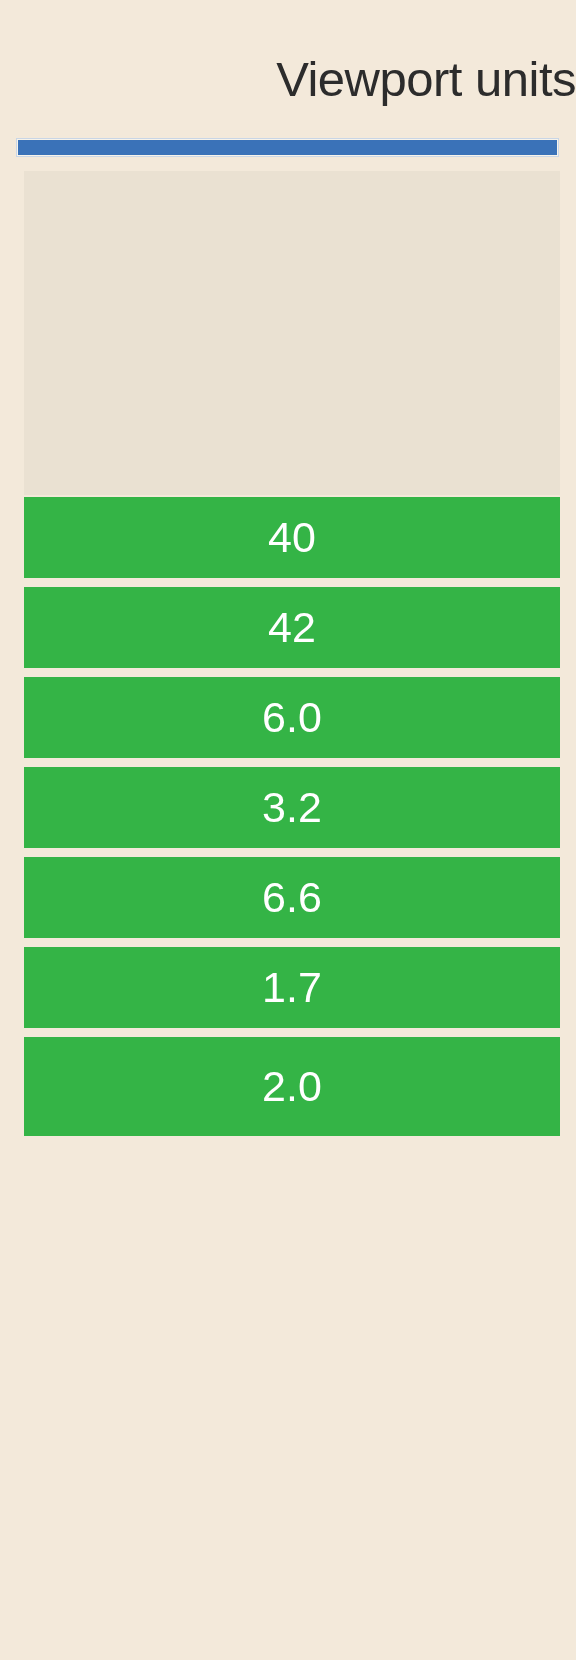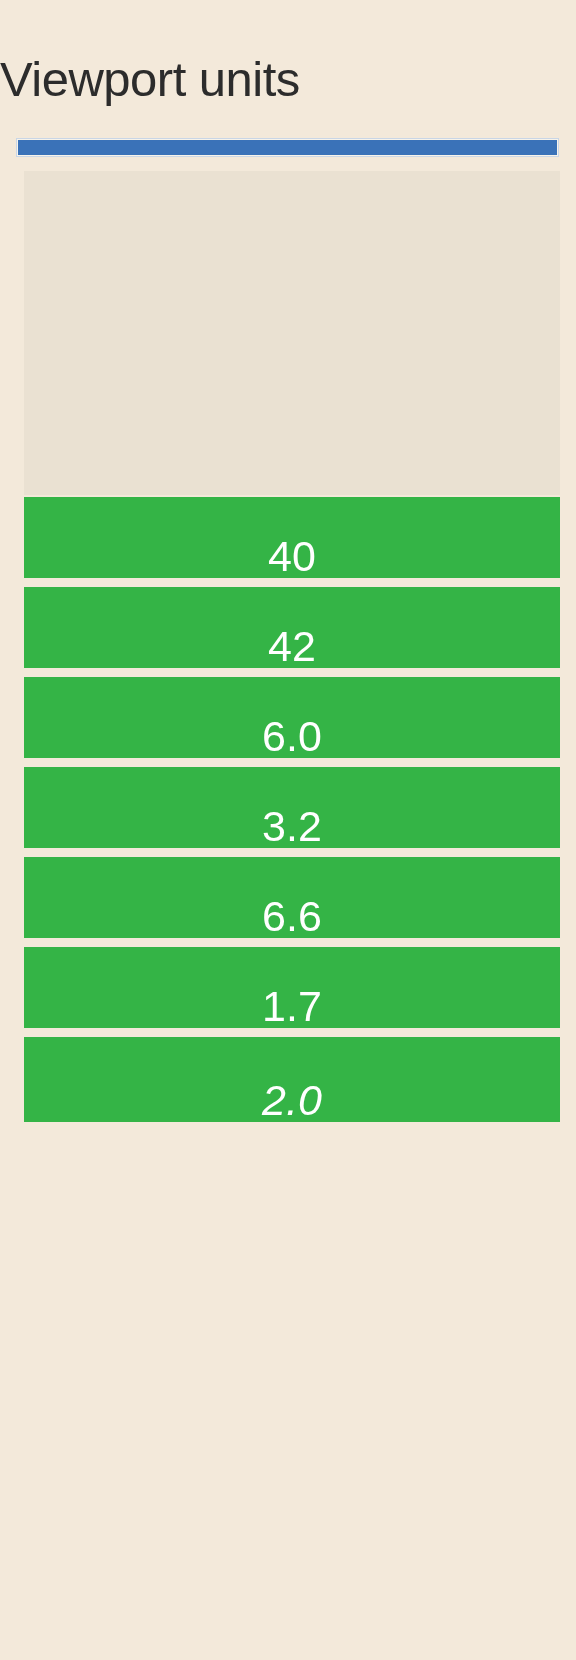--- a/index.html
+++ b/index.html
@@ -22,21 +22,21 @@
     background: #f3e9da;
     box-sizing: border-box;
   }
 
   
   .page-title {
     position: absolute;
     top: 48px;
     left: 0;
     width: 576px;
-    text-align: left;
+    text-align: right;
     font-size: 49px;
     line-height: 62px;
     font-weight: 400;
     color: #2c2c2c;
     letter-spacing: -0.5px;
     white-space: nowrap;
   }
 
   
   .accent-rule {
@@ -74,28 +74,27 @@
     width: 536px;
     height: 1148px;
   }
   .value-bar {
     position: relative;
     width: 536px;
     height: 81px;
     margin-bottom: 9px;
     background: #34b446;
     display: flex;
-    align-items: flex-end;
+    align-items: center;
     justify-content: center;
     box-sizing: border-box;
   }
   .value-bar:last-child {
     margin-bottom: 0;
-    height: 85px;
-    font-style: italic;
+    height: 99px;
   }
   .value-bar-label {
     font-size: 43px;
     line-height: 43px;
     color: #ffffff;
     font-weight: 400;
     letter-spacing: 0px;
     user-select: none;
   }
 </style>

